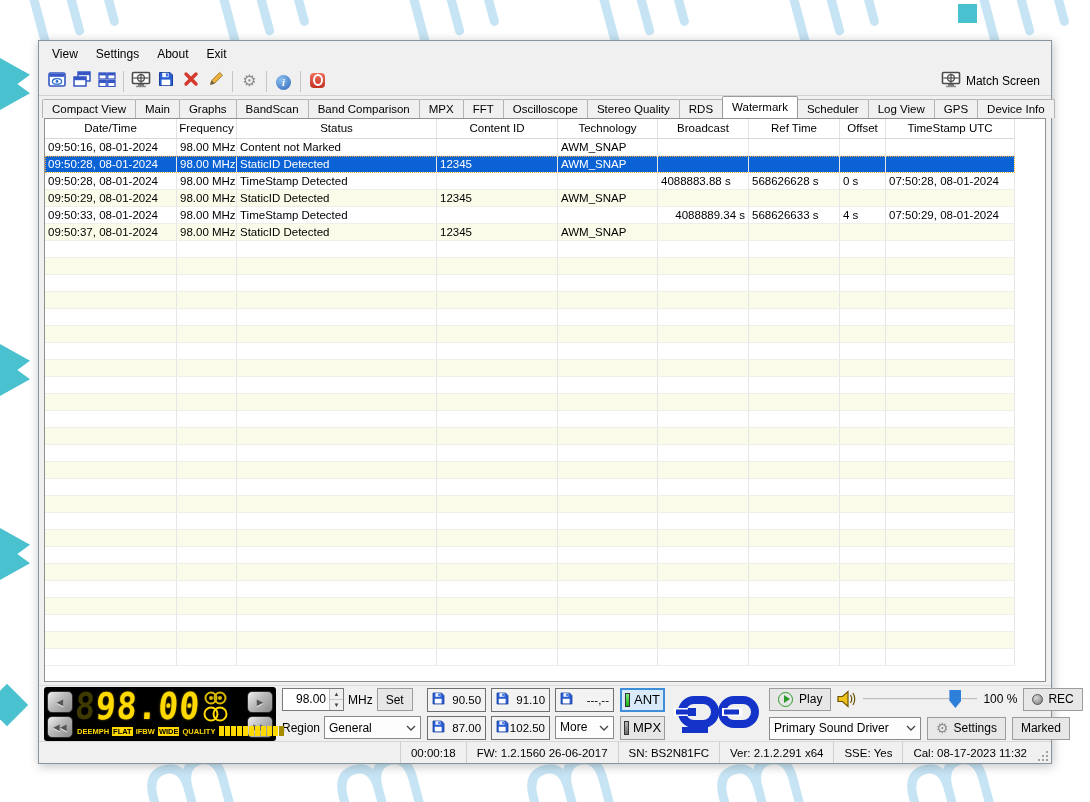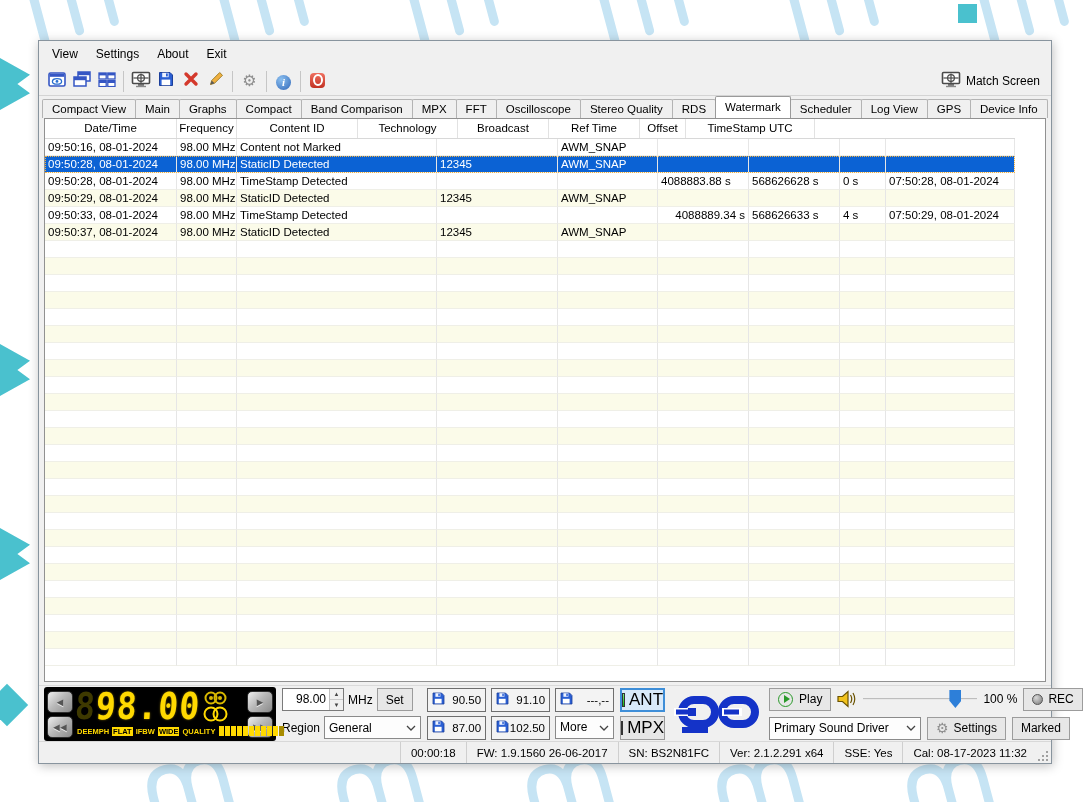--- a/index.html
+++ b/index.html
@@ -102,21 +102,21 @@
   .combo { background:#fdfdfd; border:1px solid #8a8a8a; height:23px; font-size:12px;
            display:flex; align-items:center; padding:0 4px; justify-content:space-between; }
 
   
   .presets { display:grid; grid-template-columns:repeat(3,59px); grid-auto-rows:24px;
              gap:4px 5px; flex:0 0 auto; }
   .preset { border:1px solid #6e6e6e; background:#f3f3f3; display:flex; align-items:center;
             justify-content:space-between; padding:0 4px; font-size:11.5px; }
   .sigbtns { display:grid; grid-auto-rows:24px; gap:4px; flex:0 0 auto; }
   .sigbtn { width:45px; display:flex; align-items:center; justify-content:center; gap:4px;
-            font-size:17px; border:1px solid #9a9a9a; background:#e6e6e6; }
+            font-size:13px; border:1px solid #9a9a9a; background:#e6e6e6; }
   .sigbtn.active { background:#d9eafa; border:2px solid #3e8ed8; }
   .led { width:5px; height:14px; border:1px solid #333; }
   .led.green { background:linear-gradient(#7cf07c,#12b412); }
   .led.gray  { background:linear-gradient(#b5b5b5,#6e6e6e); }
 
   .logo { flex:0 0 auto; display:flex; align-items:center; justify-content:center; width:92px; }
 
   
   .audio { display:grid; grid-template-rows:24px 24px; row-gap:5px; flex:0 0 auto; margin-left:auto; }
   .audio-row { display:flex; align-items:center; gap:6px; }
@@ -308,38 +308,39 @@
               <rect x="5" y="14.8" width="10" height="1.4" fill="#8a8a8a"></rect>
             </svg></span>
         <span>Match Screen</span>
       </div>
     </div>
 
     <div class="tabbar" id="tabbar">
         <div class="tab">Compact View</div>
         <div class="tab">Main</div>
         <div class="tab">Graphs</div>
-        <div class="tab">Compact</div>
+        <div class="tab">BandScan</div>
         <div class="tab">Band Comparison</div>
         <div class="tab">MPX</div>
         <div class="tab">FFT</div>
         <div class="tab">Oscilloscope</div>
         <div class="tab">Stereo Quality</div>
         <div class="tab">RDS</div>
         <div class="tab active">Watermark</div>
         <div class="tab">Scheduler</div>
         <div class="tab">Log View</div>
         <div class="tab">GPS</div>
         <div class="tab">Device Info</div>
       </div>
 
     <div class="table-panel">
       <div class="thead" id="thead">
           <div class="th" style="width: 132px;">Date/Time</div>
           <div class="th" style="width: 60px;">Frequency</div>
+          <div class="th" style="width: 200px;">Status</div>
           <div class="th" style="width: 121px;">Content ID</div>
           <div class="th" style="width: 100px;">Technology</div>
           <div class="th" style="width: 91px;">Broadcast</div>
           <div class="th" style="width: 91px;">Ref Time</div>
           <div class="th" style="width: 46px;">Offset</div>
           <div class="th" style="width: 129px;">TimeStamp UTC</div>
         </div>
       <div id="tbody">
           <div class="trow">
             <div class="td" style="width: 132px; text-align: left;">09:50:16, 08-01-2024</div>
@@ -862,21 +863,21 @@
             <span>Settings</span>
           </div>
           <div class="btn">Marked</div>
         </div>
       </div>
     </div>
 
     <div class="statusbar" id="statusbar">
         <div class="st-spacer"></div>
         <div class="st-cell">00:00:18</div>
-        <div class="st-cell">FW: 1.9.1560  26-06-2017</div>
+        <div class="st-cell">FW: 1.2.1560  26-06-2017</div>
         <div class="st-cell">SN: BS2N81FC</div>
         <div class="st-cell">Ver: 2.1.2.291 x64</div>
         <div class="st-cell">SSE: Yes</div>
         <div class="st-cell">Cal: 08-17-2023 11:32</div>
         <div class="grip"><svg width="12" height="12">
             <g fill="#a0a0a0">
               <rect x="9" y="9" width="2" height="2"></rect>
               <rect x="9" y="5" width="2" height="2"></rect>
               <rect x="5" y="9" width="2" height="2"></rect>
               <rect x="9" y="1" width="2" height="2"></rect>

